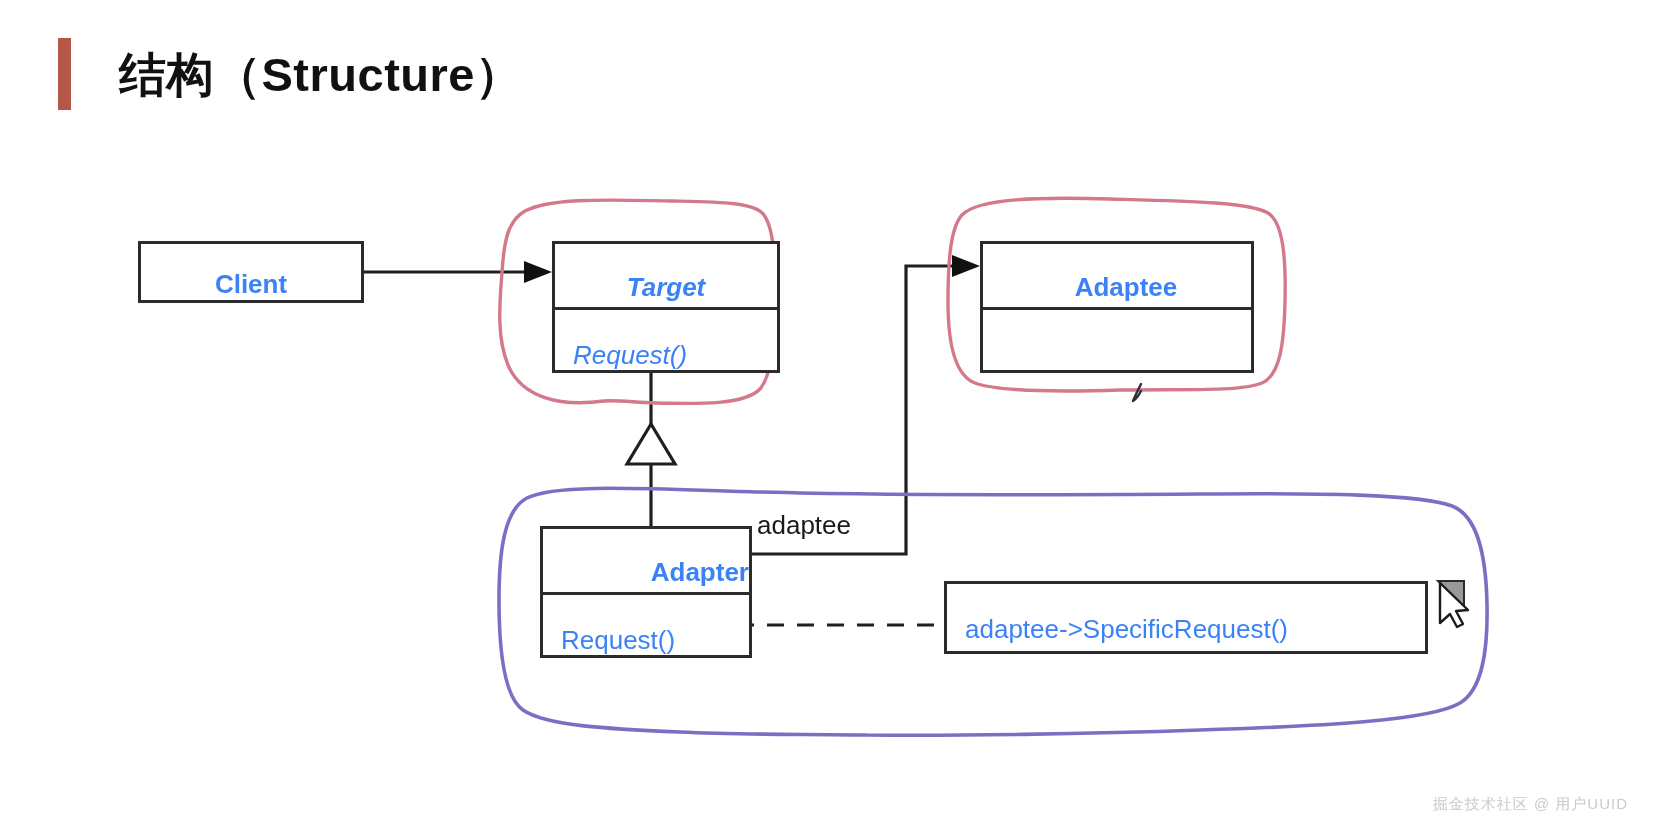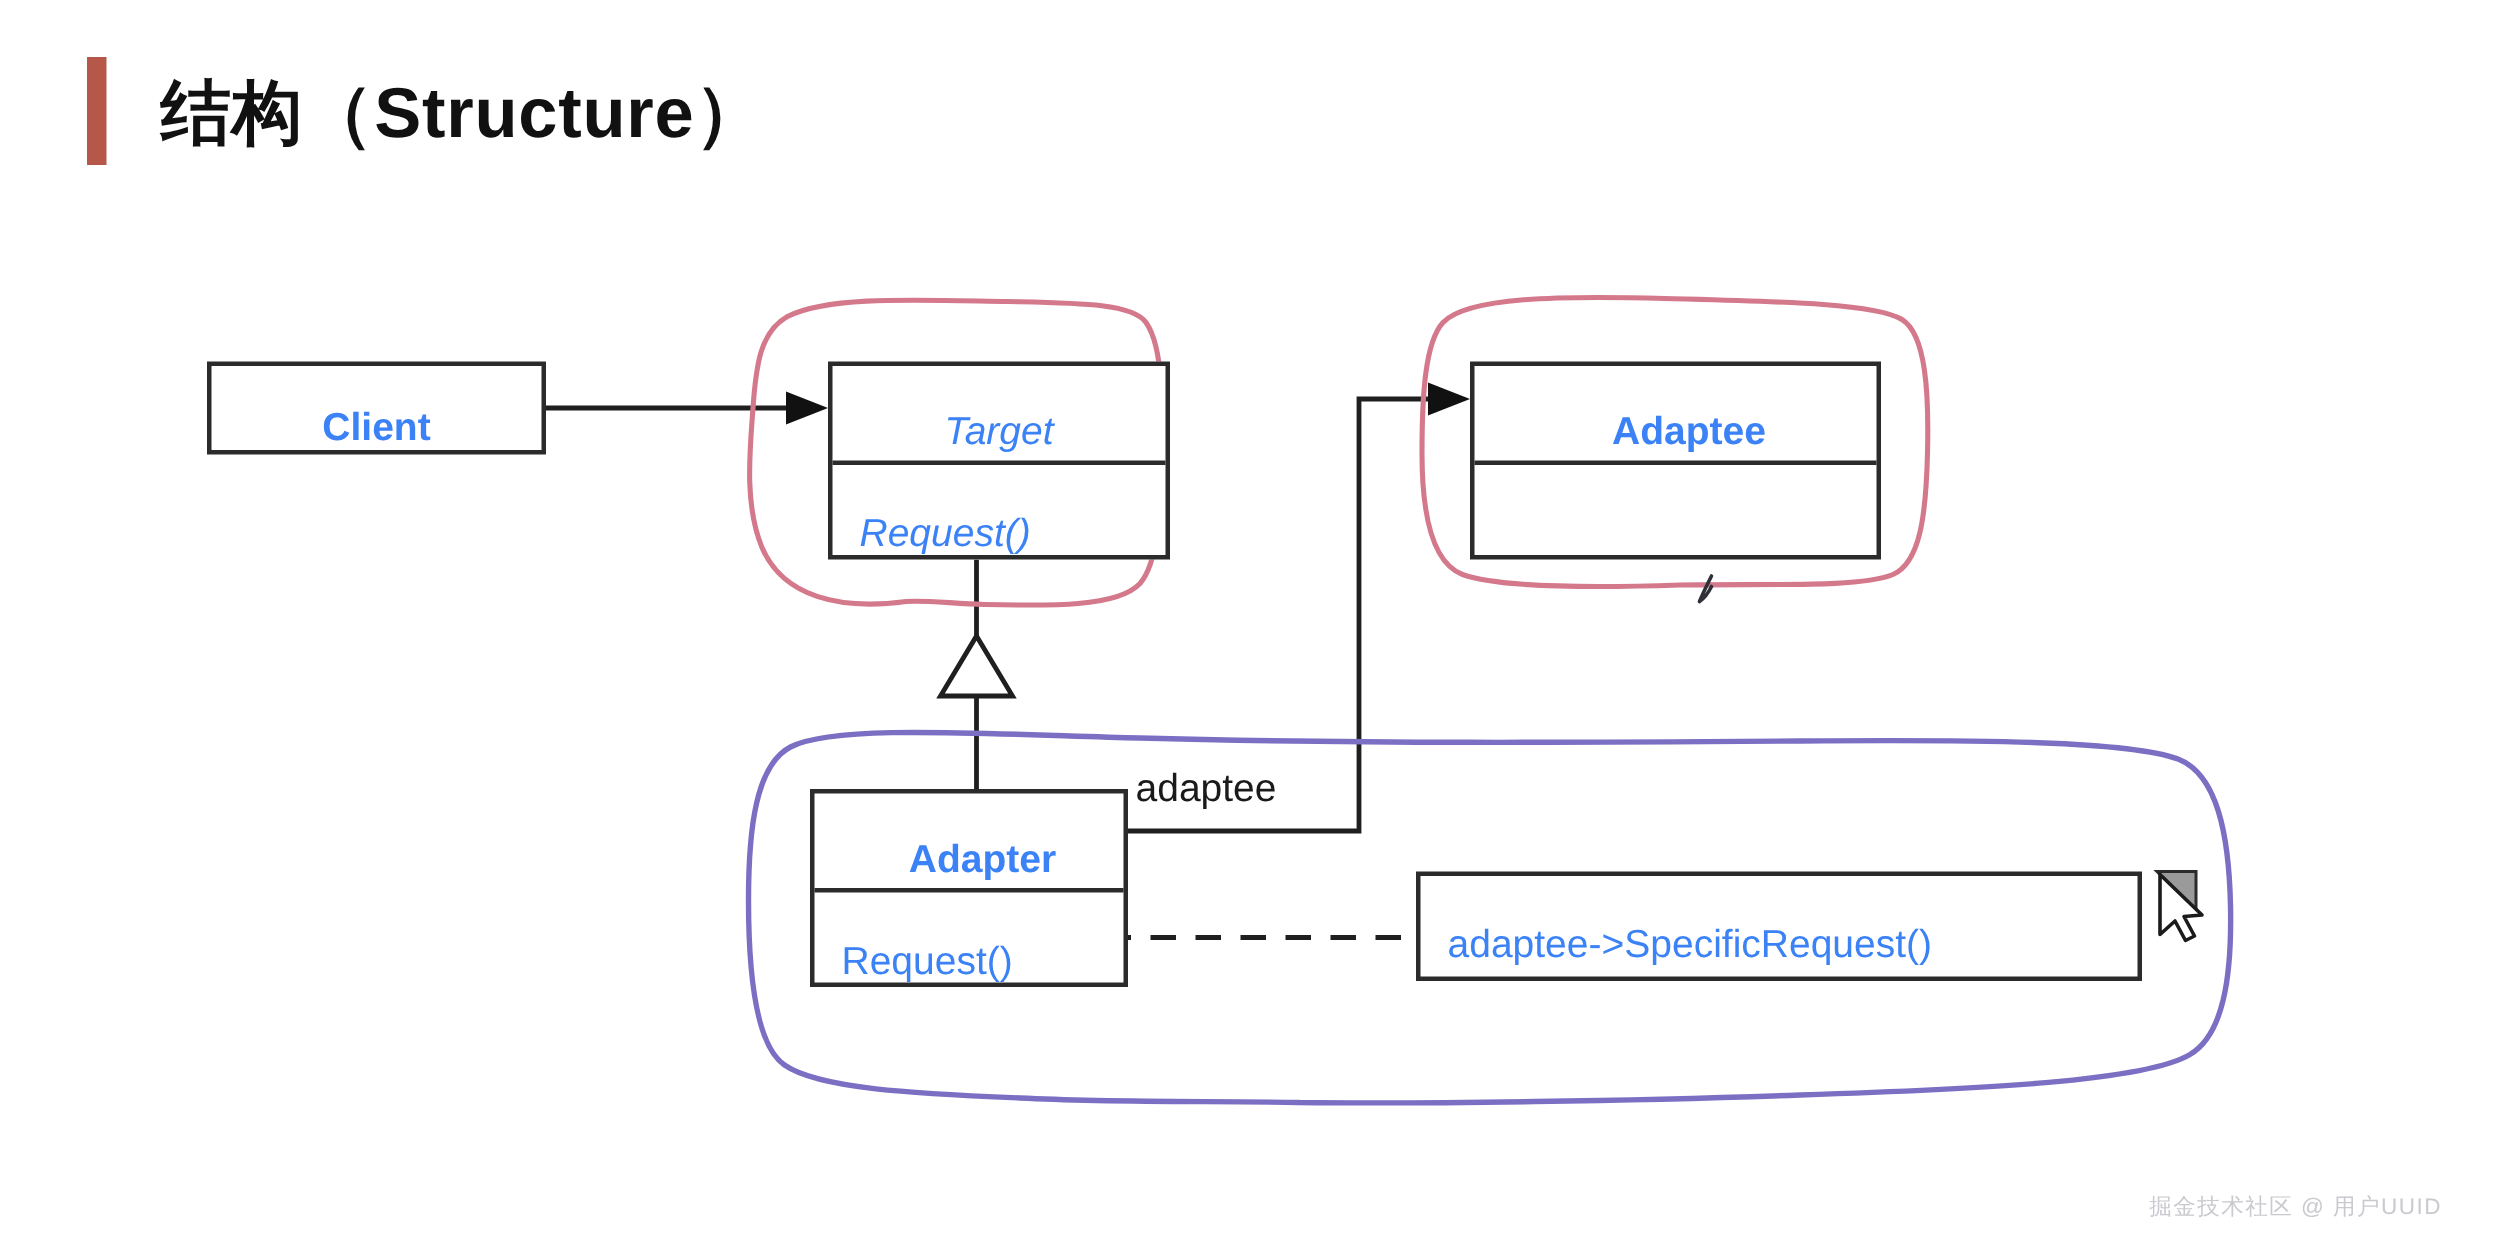--- a/index.html
+++ b/index.html
@@ -17,20 +17,21 @@
   }
 
   
   #title-row {
     position: absolute;
     left: 58px;
     top: 38px;
     display: flex;
     align-items: center;
     height: 72px;
+    gap: 12px;
   }
   #title-accent-bar {
     width: 13px;
     height: 72px;
     background: #b5584a;
     flex: 0 0 auto;
   }
   #title-text {
     margin-left: 36px;
     font-size: 47px;
@@ -78,21 +79,21 @@
     height: 3px;
     background: #2b2b2b;
   }
   .uml-label {
     font-size: 26px;
     color: #3b82f6;
     white-space: nowrap;
     margin-top: 24px;
   }
   .uml-label.bold { font-weight: bold; }
-  .uml-label.italic { font-style: italic; font-weight: normal; }
+  .uml-label.italic { font-style: italic; font-weight: bold; }
   .uml-label.italic-plain { font-style: italic; }
   .uml-label.pad-left { padding-left: 18px; }
 
   
   #box-client {
     left: 138px; top: 241px; width: 226px; height: 62px;
   }
   #box-client .name-row { height: 100%; }
 
   
@@ -106,21 +107,21 @@
   #box-adaptee {
     left: 980px; top: 241px; width: 274px; height: 132px;
   }
   #box-adaptee .name-row { height: 63px; }
   #box-adaptee .op-row { height: 66px; }
 
   
   #box-adapter {
     left: 540px; top: 526px; width: 212px; height: 132px;
   }
-  #box-adapter .name-row { height: 63px; justify-content: center; }
+  #box-adapter .name-row { height: 63px; justify-content: flex-end; }
   #box-adapter .op-row { height: 66px; }
 
   
   #box-note {
     left: 944px; top: 581px; width: 484px; height: 73px;
     z-index: 3;
   }
   #box-note .note-row { height: 100%; }
   #note-text { font-size: 26px; }
 

